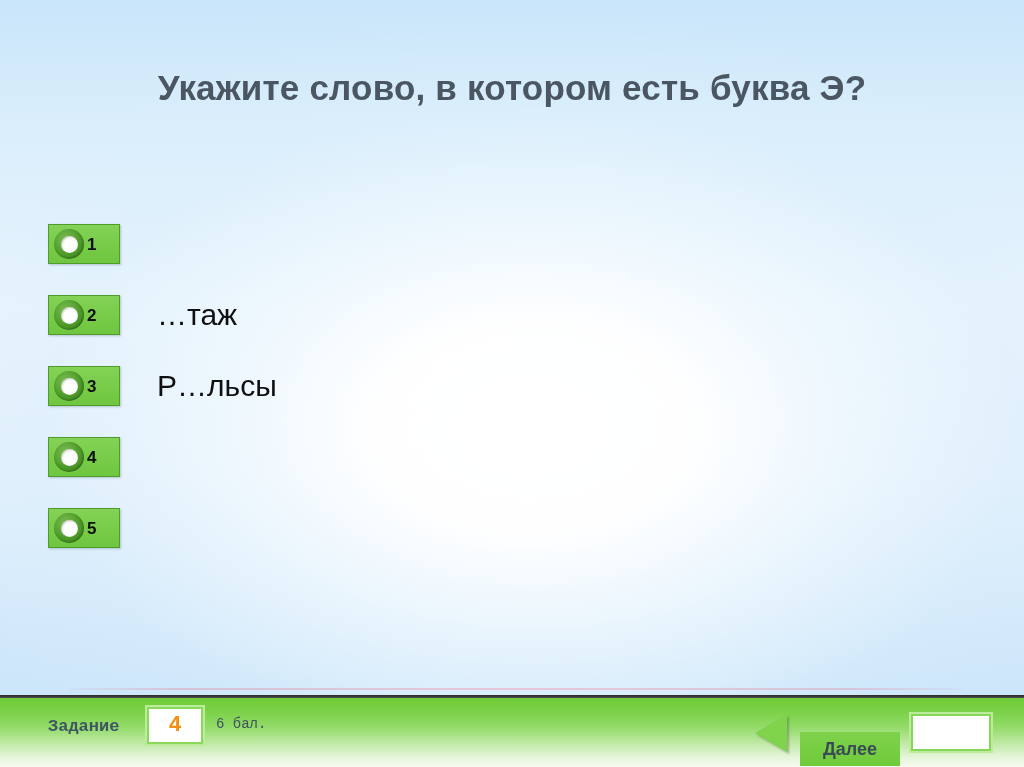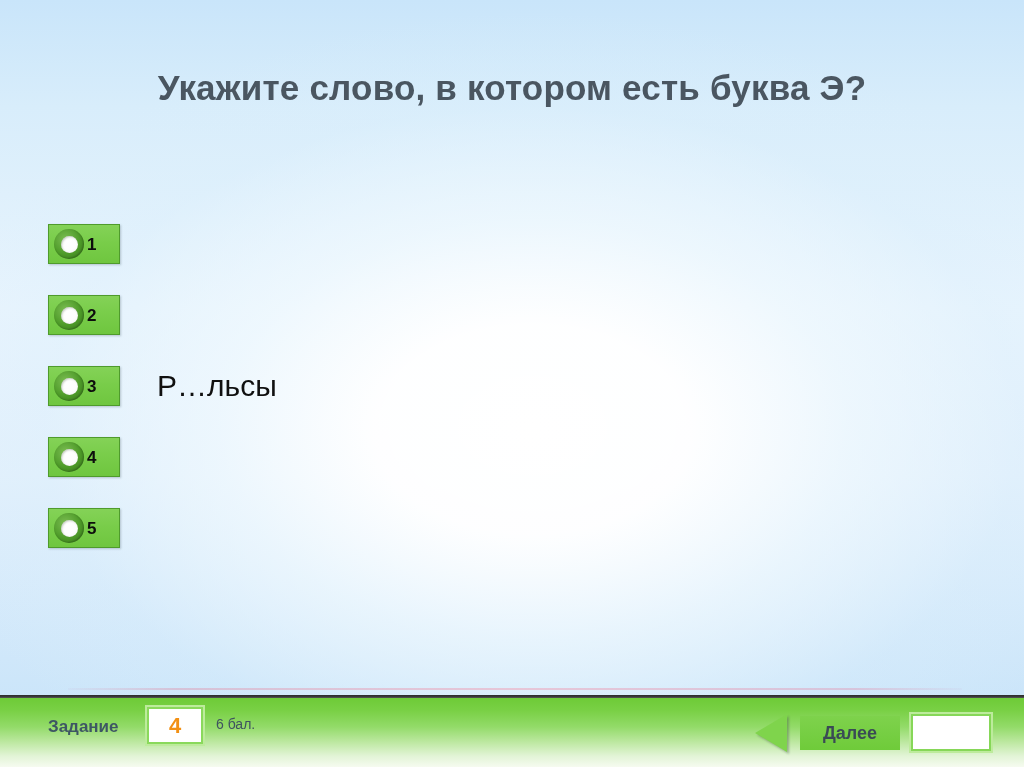--- a/index.html
+++ b/index.html
@@ -143,20 +143,21 @@
         #79d045 18%,
         #93db69 42%,
         #bde8a1 64%,
         #e2f4d6 84%,
         #f6fbf0 100%);
   }
   #footer-inner {
     position: relative;
     width: 1024px;
     height: 69px;
+    font-family: Liberation Mono, monospace;
   }
   .task-label {
     position: absolute;
     left: 48px;
     top: 19px;
     font-size: 17px;
     font-weight: bold;
     color: #3e5664;
   }
   .task-num-box {
@@ -195,21 +196,21 @@
     width: 0;
     height: 0;
     border-top: 19px solid transparent;
     border-bottom: 19px solid transparent;
     border-right: 32px solid #7fd44c;
     filter: drop-shadow(2px 2px 1px rgba(80,100,80,0.45));
   }
   .next-button {
     position: absolute;
     left: 800px;
-    top: 716px;
+    top: 732px;
     width: 100px;
     height: 34px;
     background: linear-gradient(180deg, #7ed24c 0%, #6fcb3a 100%);
     display: flex;
     align-items: center;
     justify-content: center;
     text-align: right;
   }
   .next-label {
     font-size: 18px;
@@ -243,20 +244,21 @@
         <span class="radio-ring"></span>
         <span class="opt-num">1</span>
       </div>
     </div>
 
     <div class="answer-row">
       <div class="opt-btn">
         <span class="radio-ring"></span>
         <span class="opt-num">2</span>
       </div>
+      <div class="opt-text">…таж</div>
     </div>
 
     <div class="answer-row">
       <div class="opt-btn">
         <span class="radio-ring"></span>
         <span class="opt-num">3</span>
       </div>
       <div class="opt-text">Р…льсы</div>
     </div>
 

